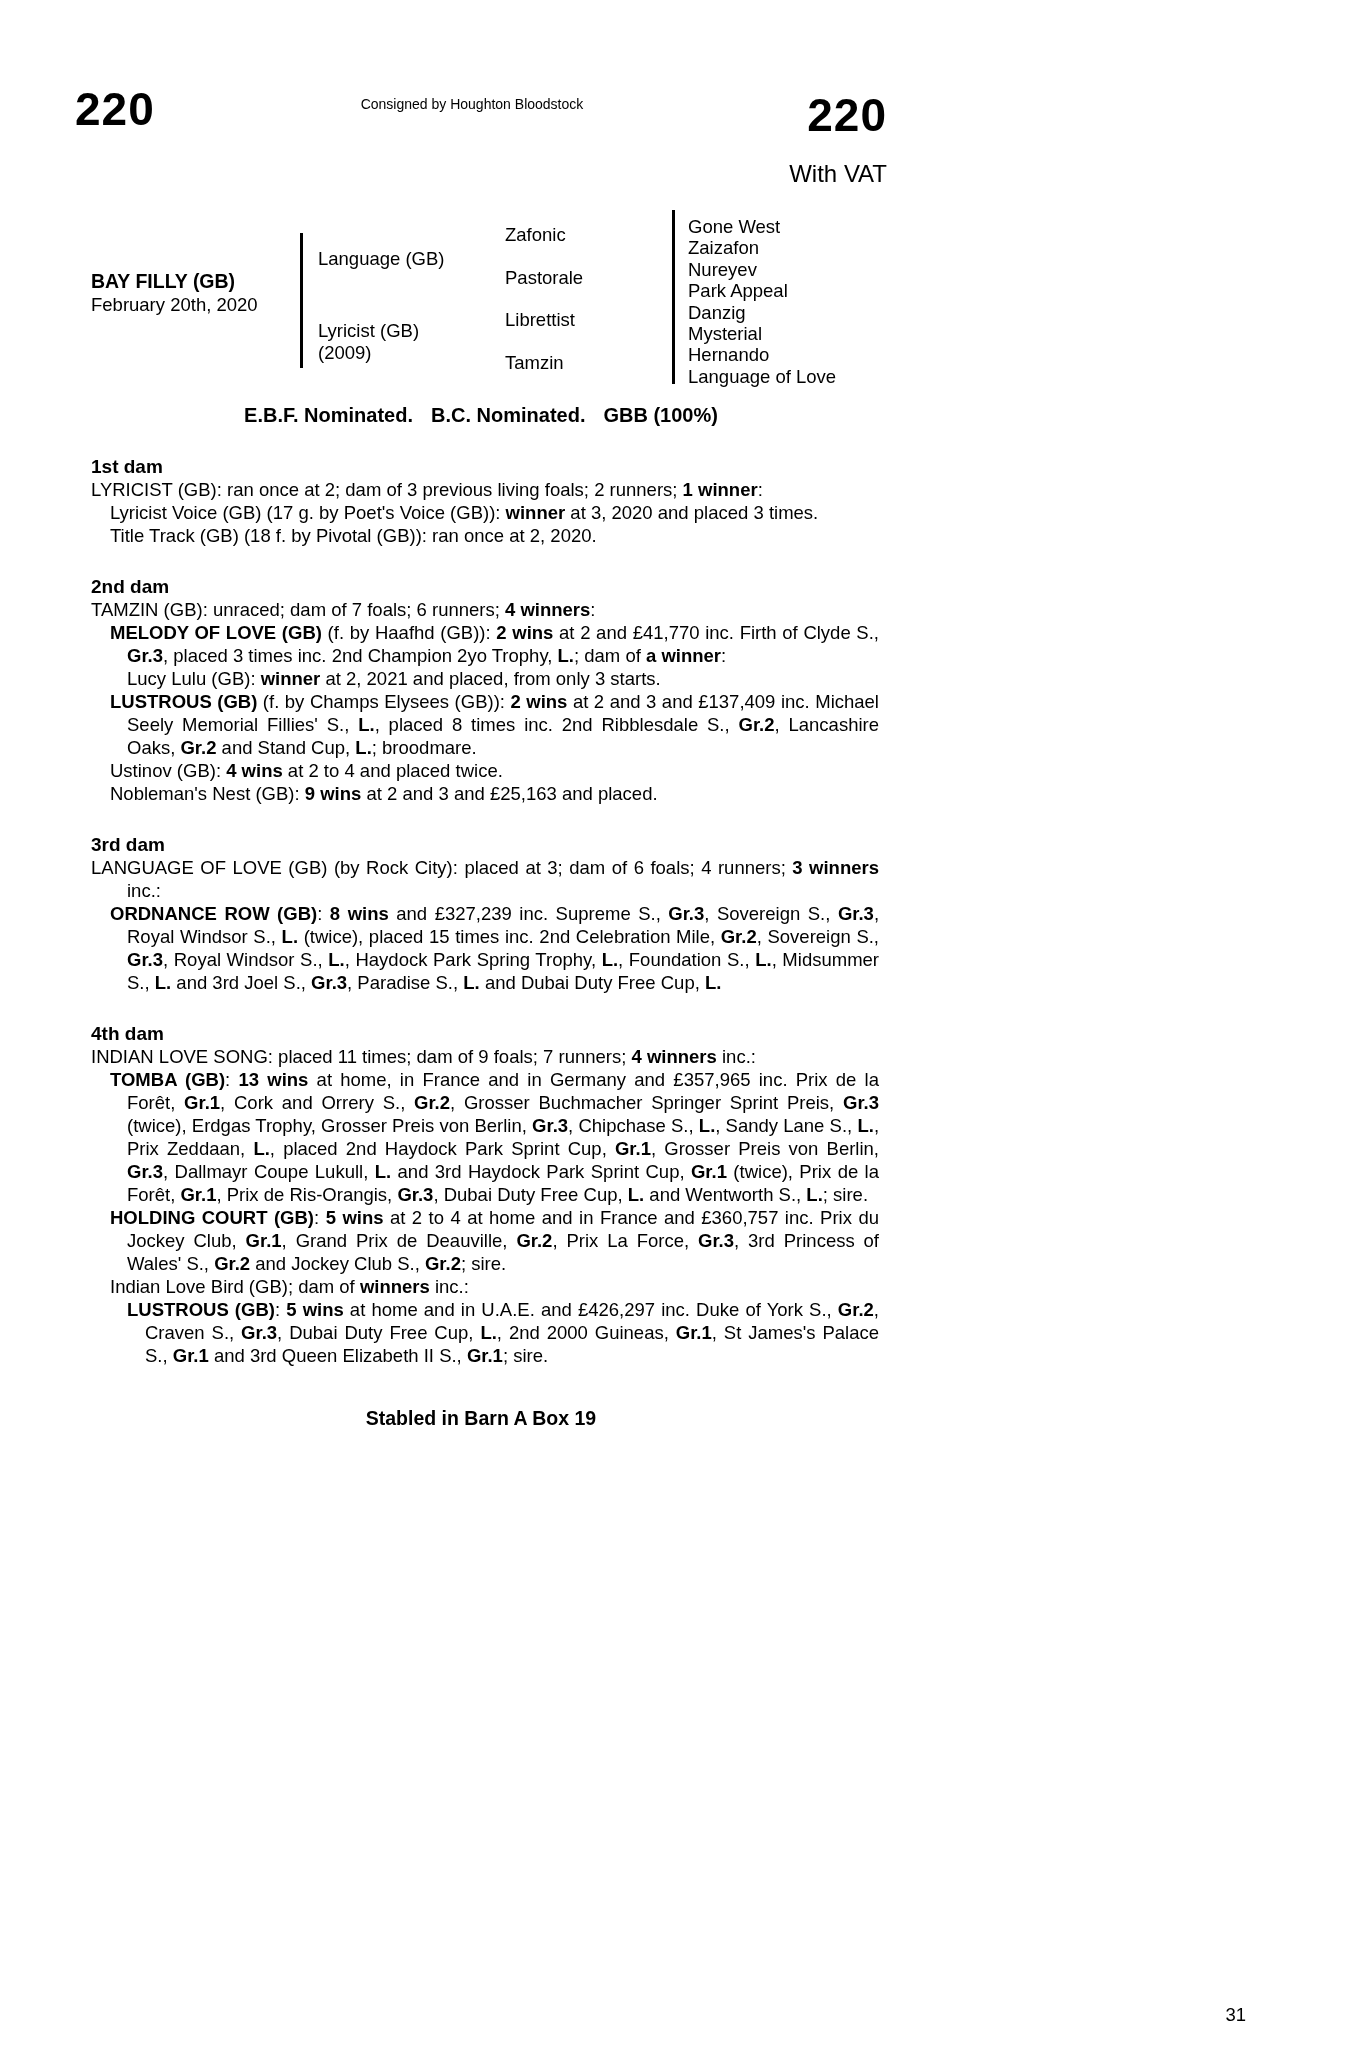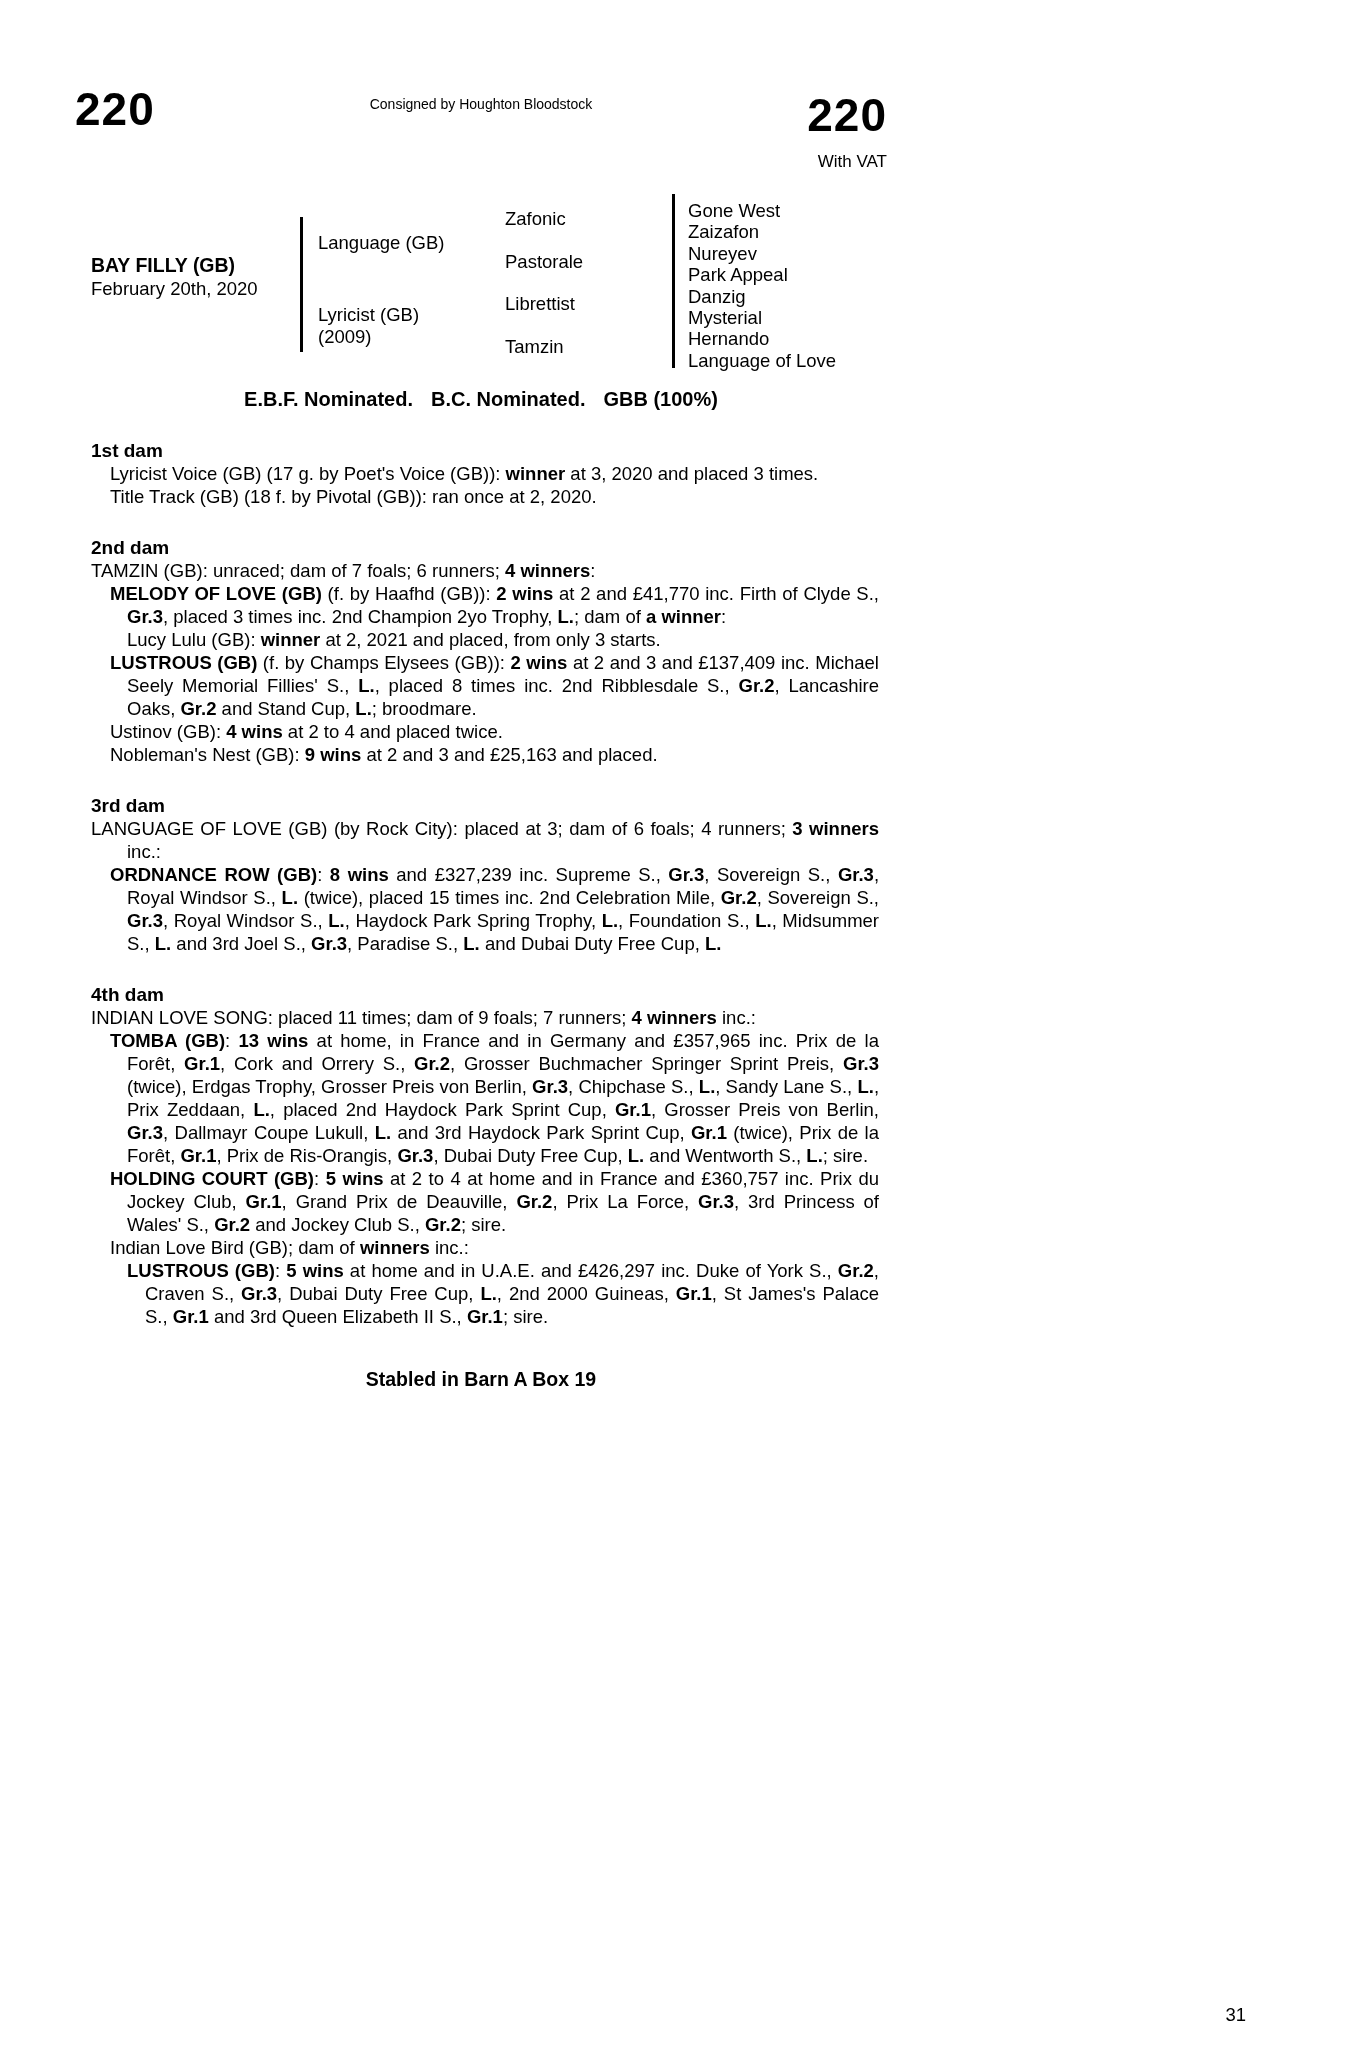--- a/index.html
+++ b/index.html
@@ -12,21 +12,21 @@
   }
   .page {
     position: absolute; left: 75px; top: 86px; width: 812px;
   }
   
   .header-row { display: flex; justify-content: space-between; align-items: flex-start; }
   .lot-number { font-size: 46px; font-weight: bold; line-height: 1.0; letter-spacing: 1px; }
   .consignor { font-size: 14px; padding-top: 10px; }
   .right-head { text-align: right; }
   .right-head .lot-number { margin-top: 6px; }
-  .vat { font-size: 17px; margin-top: 14px; font-weight: normal; }
+  .vat { font-size: 24px; margin-top: 22px; font-weight: normal; }
   
   .pedigree { position: relative; height: 178px; margin-top: 22px; font-size: 18.5px; }
   .ped-name-block { position: absolute; left: 16px; top: 60px; line-height: 23px; }
   .ped-horse-name { font-weight: bold; font-size: 19.5px; }
   .ped-foaled { font-size: 18.5px; }
   .ped-divider-1 { position: absolute; left: 225px; top: 23px; height: 135px; width: 2.5px; background: #000; }
   .ped-divider-2 { position: absolute; left: 597px; top: 0px; height: 174px; width: 2.5px; background: #000; }
   .ped-sire { position: absolute; left: 243px; top: 38px; }
   .ped-dam  { position: absolute; left: 243px; top: 110px; line-height: 22px; }
   .ped-gp { position: absolute; left: 430px; }
@@ -96,20 +96,21 @@
   </div>
 
   <div class="noms">
     <span>E.B.F. Nominated.</span>
     <span>B.C. Nominated.</span>
     <span>GBB (100%)</span>
   </div>
 
   <div class="sections">
       <div class="dam-heading">1st dam</div>
+      <p class="entry lvl0">LYRICIST (GB): ran once at 2; dam of 3 previous living foals; 2 runners; <b>1 winner</b>:</p>
       <p class="entry lvl1">Lyricist Voice (GB) (17 g. by Poet's Voice (GB)): <b>winner</b> at 3, 2020 and placed 3 times.</p>
       <p class="entry lvl1">Title Track (GB) (18 f. by Pivotal (GB)): ran once at 2, 2020.</p>
       <div class="dam-heading">2nd dam</div>
       <p class="entry lvl0">TAMZIN (GB): unraced; dam of 7 foals; 6 runners; <b>4 winners</b>:</p>
       <p class="entry lvl1"><b>MELODY OF LOVE (GB)</b> (f. by Haafhd (GB)): <b>2 wins</b> at 2 and £41,770 inc. Firth of Clyde S., <b>Gr.3</b>, placed 3 times inc. 2nd Champion 2yo Trophy, <b>L.</b>; dam of <b>a winner</b>:</p>
       <p class="entry lvl2">Lucy Lulu (GB): <b>winner</b> at 2, 2021 and placed, from only 3 starts.</p>
       <p class="entry lvl1"><b>LUSTROUS (GB)</b> (f. by Champs Elysees (GB)): <b>2 wins</b> at 2 and 3 and £137,409 inc. Michael Seely Memorial Fillies' S., <b>L.</b>, placed 8 times inc. 2nd Ribblesdale S., <b>Gr.2</b>, Lancashire Oaks, <b>Gr.2</b> and Stand Cup, <b>L.</b>; broodmare.</p>
       <p class="entry lvl1">Ustinov (GB): <b>4 wins</b> at 2 to 4 and placed twice.</p>
       <p class="entry lvl1">Nobleman's Nest (GB): <b>9 wins</b> at 2 and 3 and £25,163 and placed.</p>
       <div class="dam-heading">3rd dam</div>

